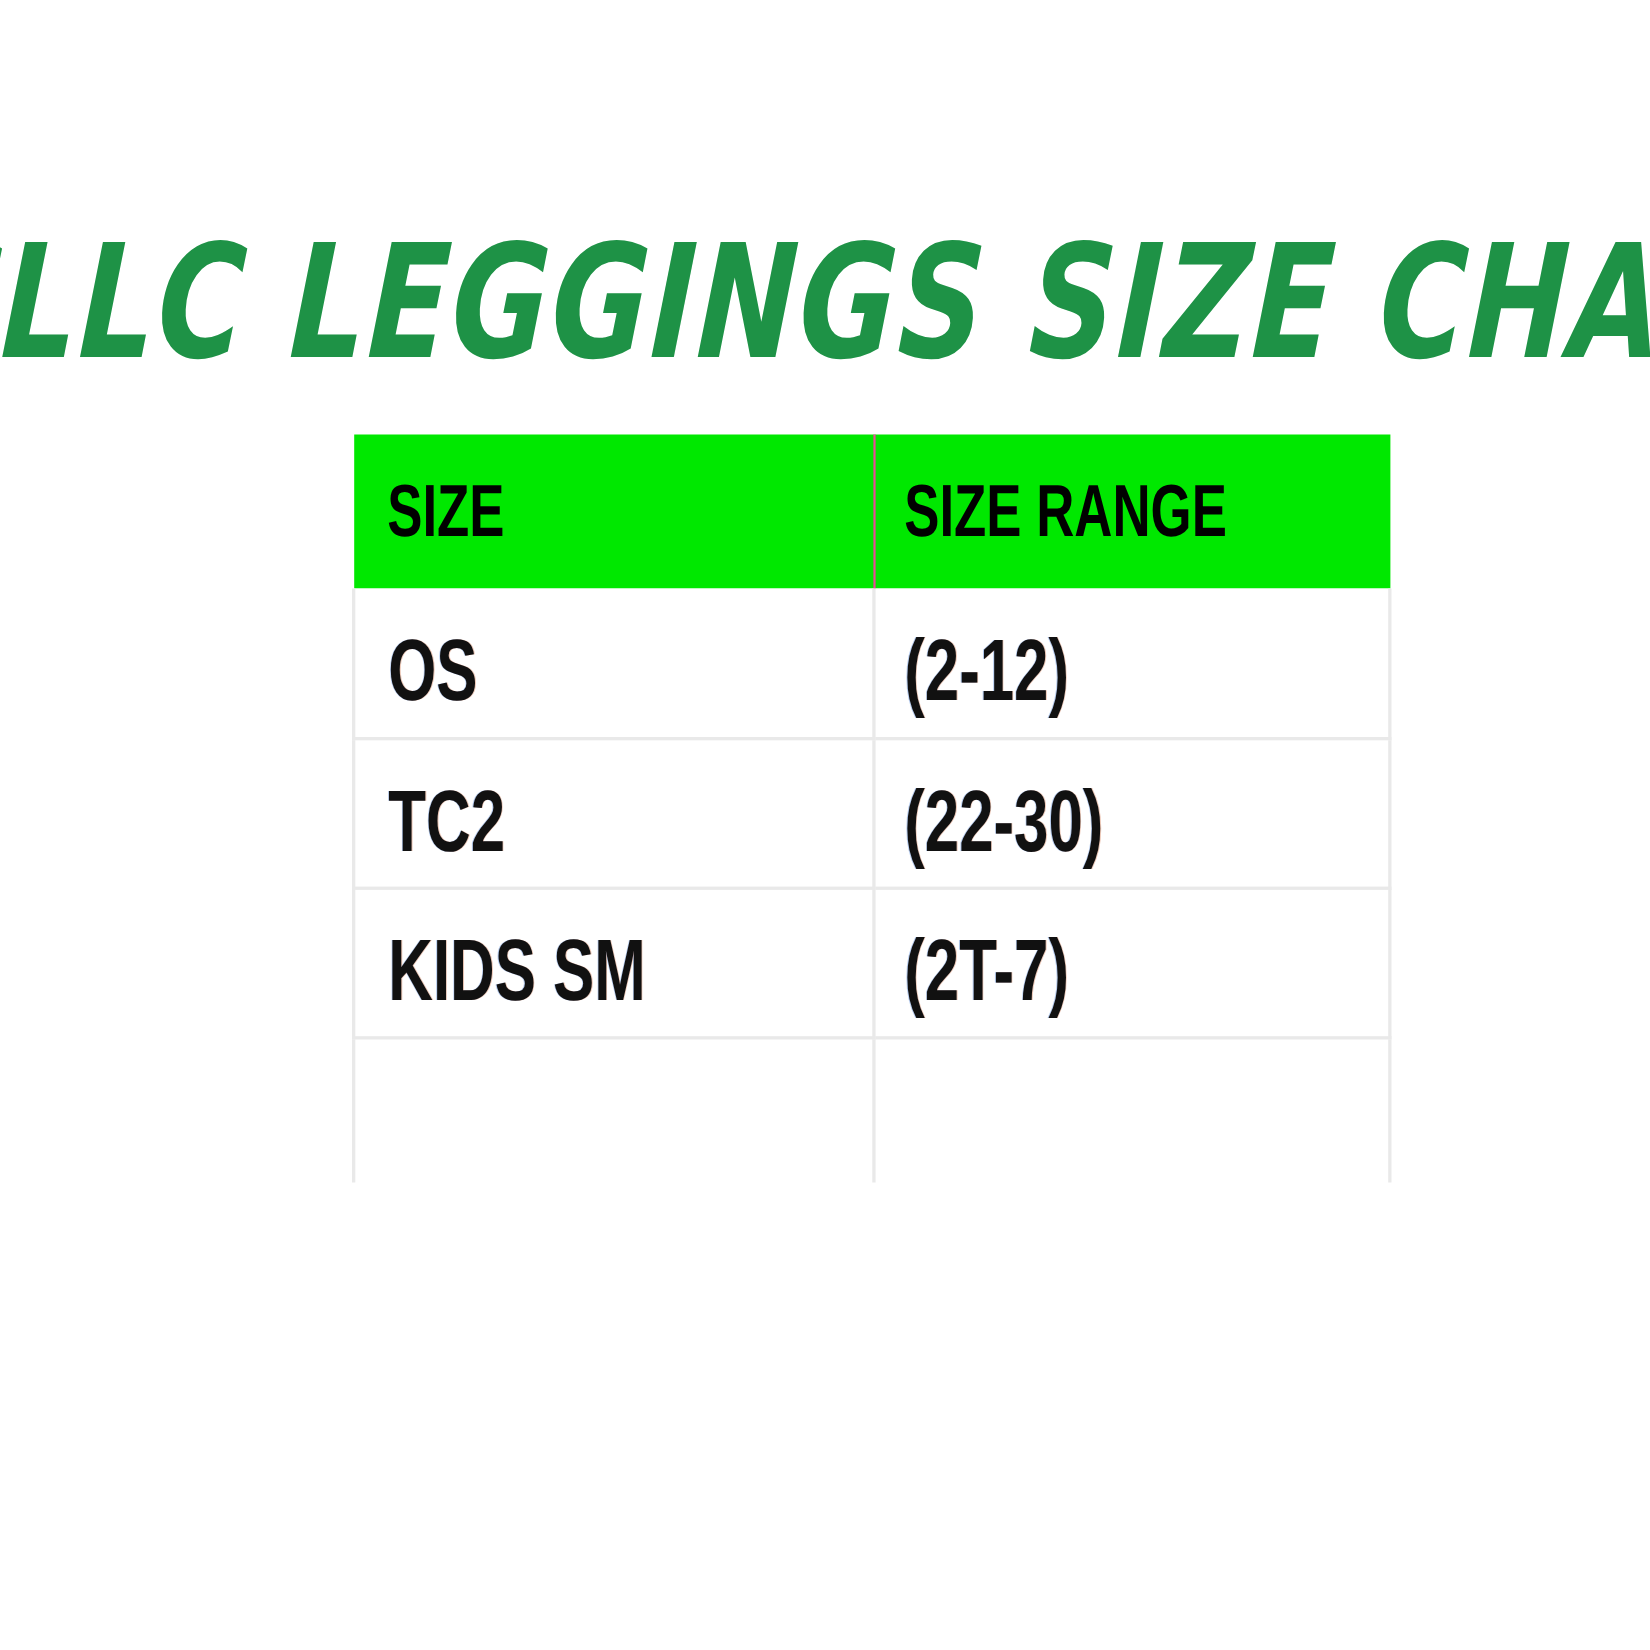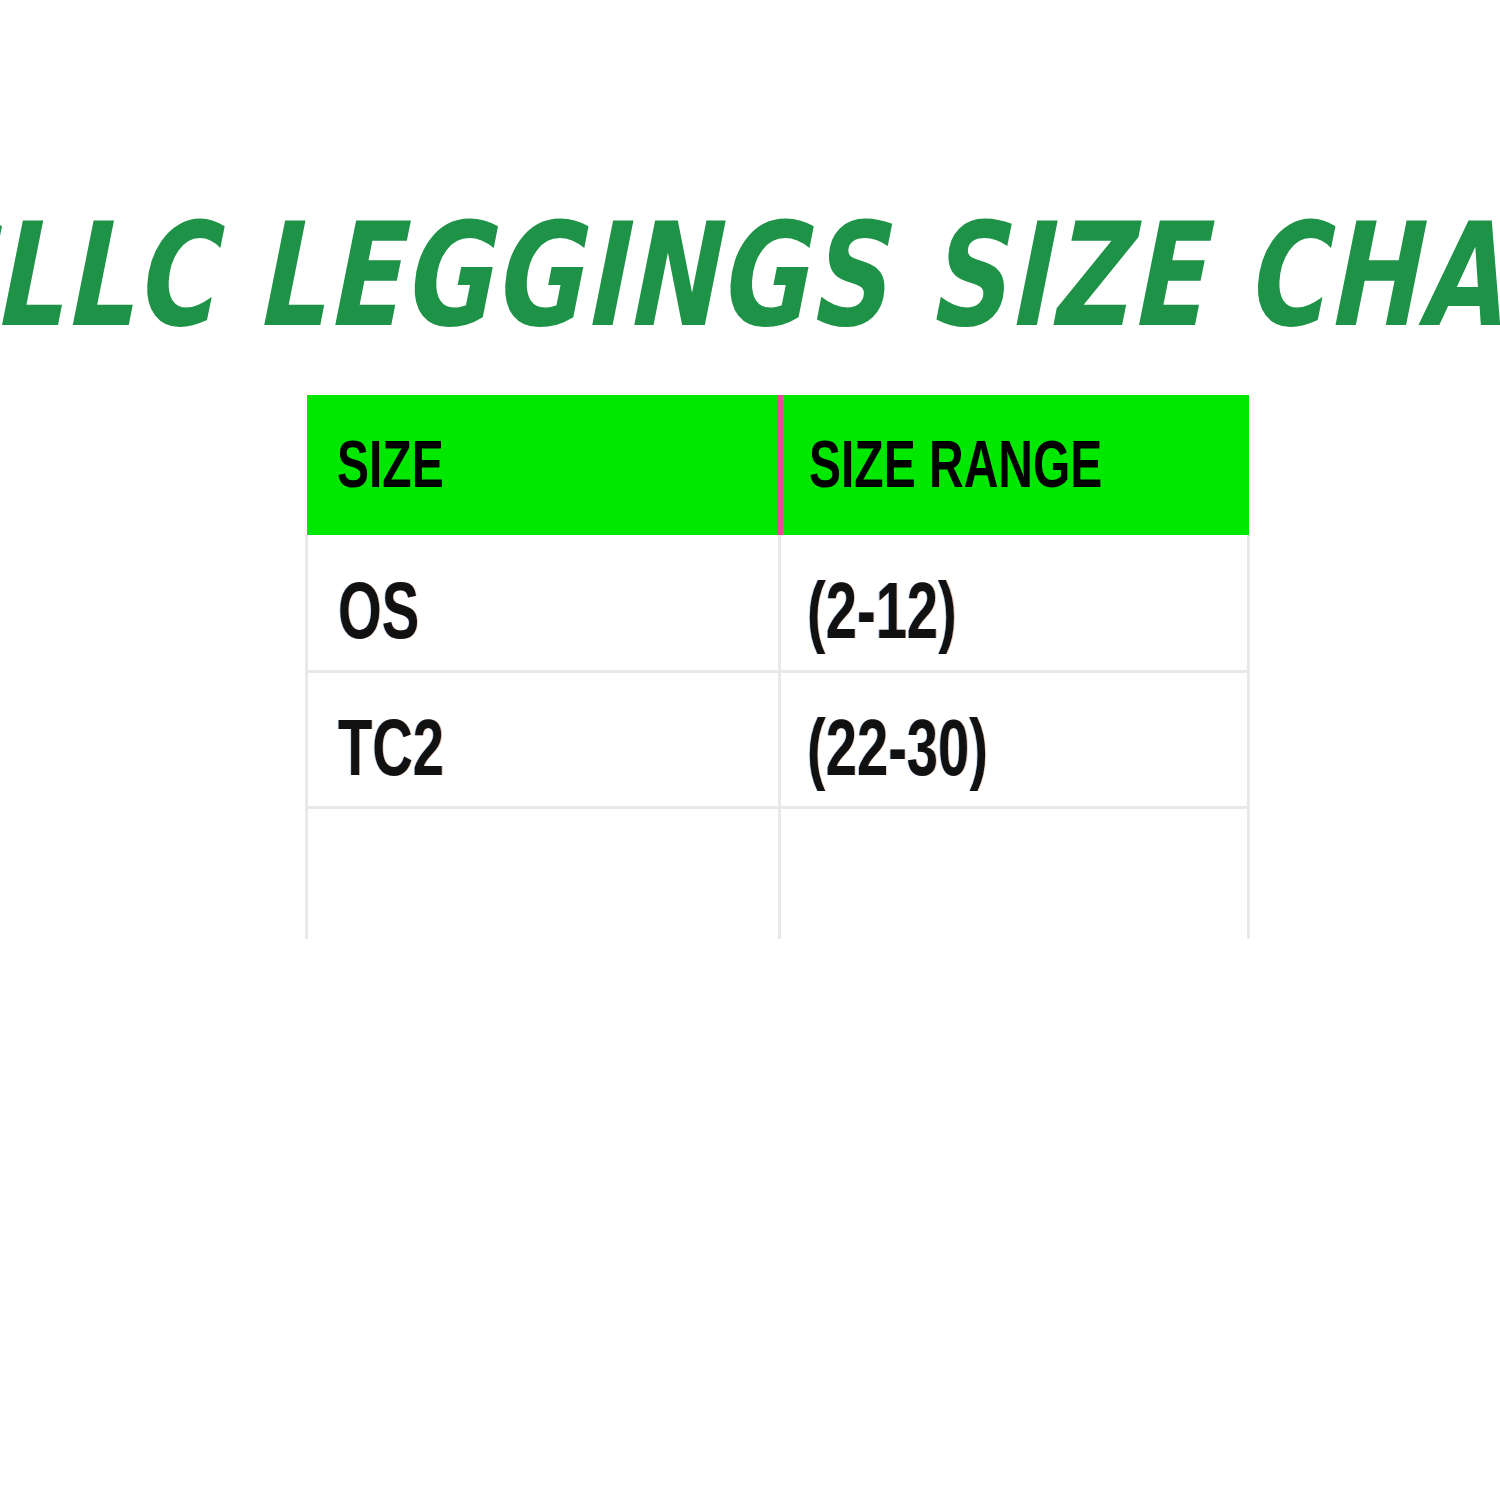--- a/index.html
+++ b/index.html
@@ -37,40 +37,40 @@
     letter-spacing: 2px;
     white-space: nowrap;
     transform: scaleY(1.28) scaleX(0.965) skewX(-4deg);
     transform-origin: center center;
     text-rendering: geometricPrecision;
   }
 
   
   .table {
     position: absolute;
-    left: 305px;
+    left: 320px;
     top: 395px;
     width: 942px;
     border-collapse: collapse;
     table-layout: fixed;
   }
   .table col.c1 { width: 473px; }
   .table col.c2 { width: 469px; }
 
   .table tr.header-row th {
     background: #00E800;
     height: 140px;
     padding: 0 0 0 30px;
     text-align: left;
     vertical-align: middle;
     border: 0;
     box-sizing: border-box;
   }
   .table tr.header-row th.col-2 {
-    border-left: 6px solid #ec4899;
+    border-left: 2px solid #ec4899;
     padding-left: 26px;
   }
   .hdr-text {
     display: inline-block;
     color: #000000;
     font-family: "Liberation Sans Narrow", "Liberation Sans", sans-serif;
     font-weight: 700;
     font-size: 60px;
     line-height: 1;
     transform: scaleX(0.80) scaleY(1.12);
@@ -161,20 +161,28 @@
       <tr class="data-row">
         <td class="col-1">
           <span class="cell-text">TC2</span>
         </td>
         <td class="col-2">
           <span class="cell-text">(22-30)</span>
         </td>
       </tr>
 
 
+      <tr class="data-row">
+        <td class="col-1">
+          <span class="cell-text">KIDS SM</span>
+        </td>
+        <td class="col-2">
+          <span class="cell-text">(2T-7)</span>
+        </td>
+      </tr>
 
 
       <tr class="partial-row">
         <td class="col-1"></td>
         <td class="col-2"></td>
       </tr>
 
     </tbody>
   </table>
 

